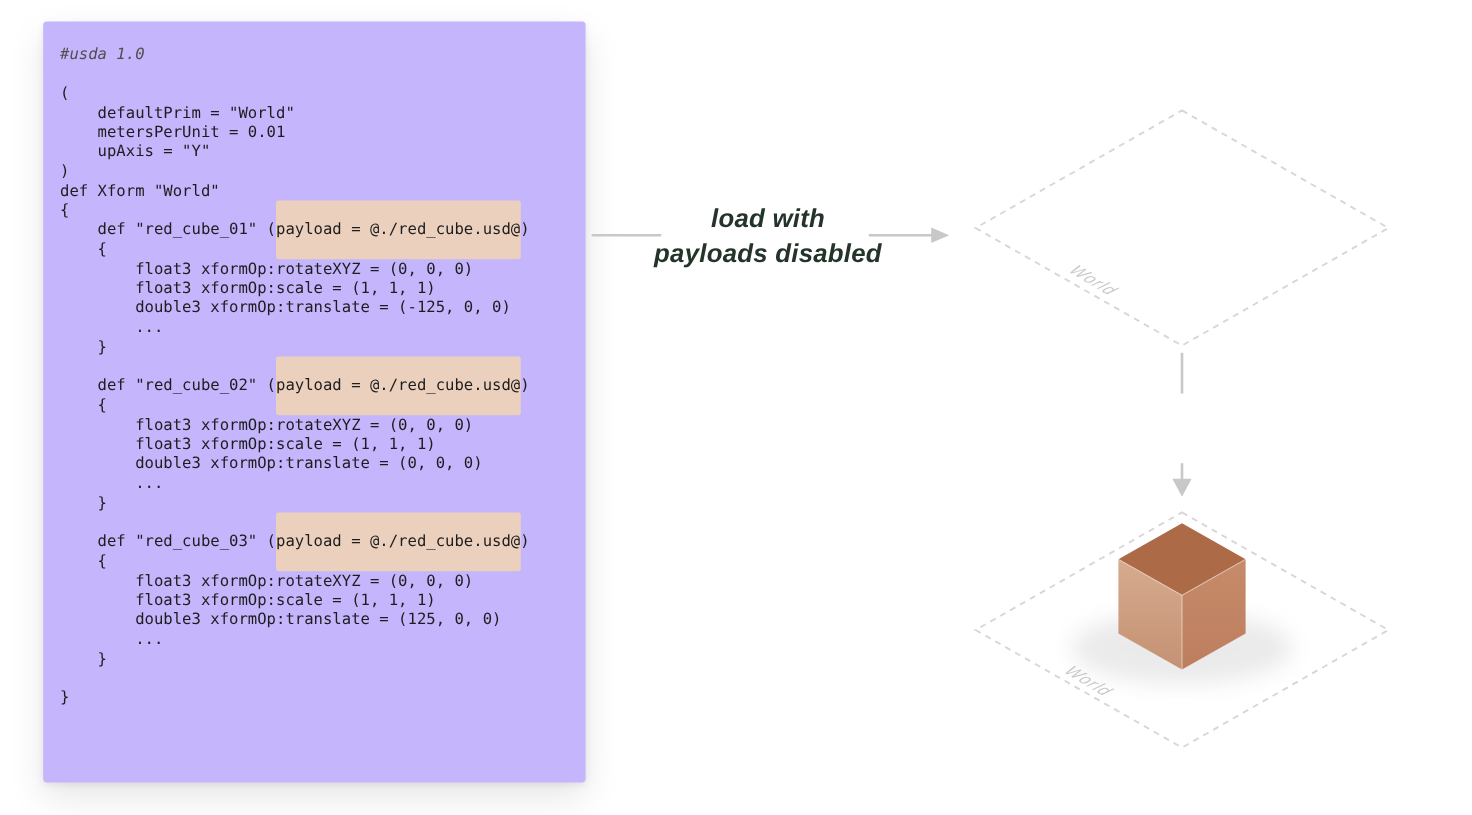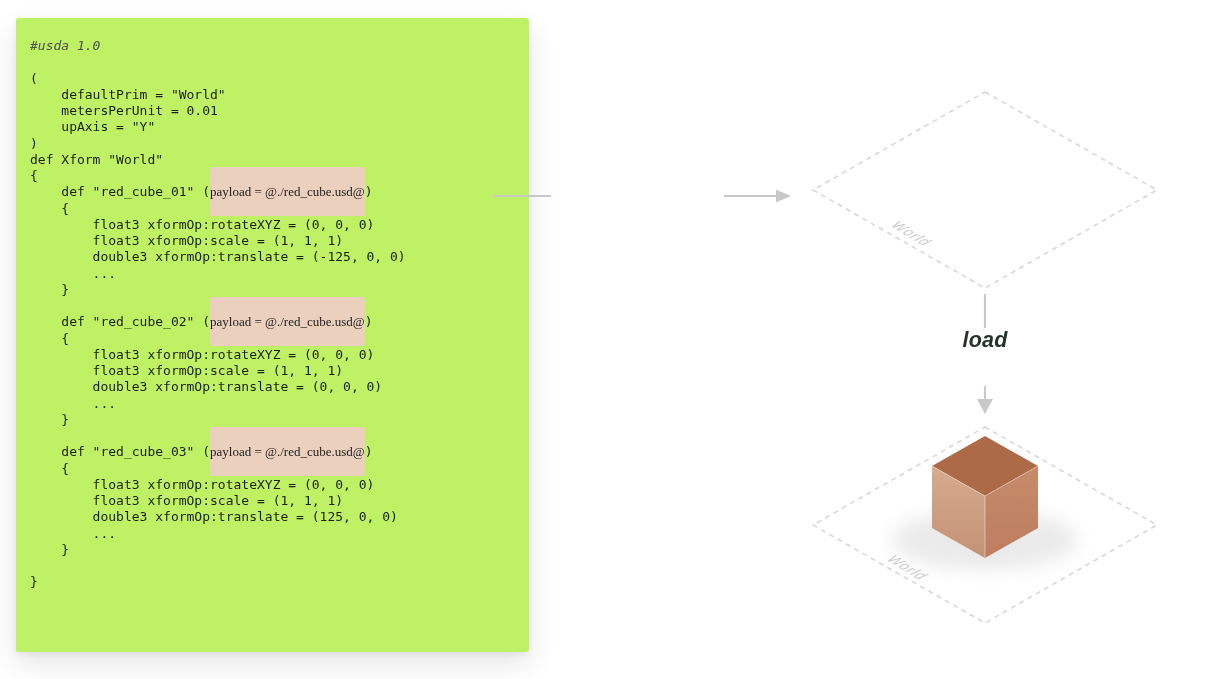--- a/index.html
+++ b/index.html
@@ -2,32 +2,32 @@
 <html><head>
 <meta charset="utf-8">
 <title>USD Payloads Diagram</title>
 <style>
   html,body{margin:0;padding:0;background:#ffffff;}
   .canvas{
     position:relative;width:1227px;height:679px;background:#ffffff;
     overflow:hidden;font-family:"Liberation Sans",sans-serif;
   }
   .code-panel{
-    position:absolute;left:16px;top:18px;width:513px;height:634px;
-    background:#bef264;border-radius:3px;box-sizing:border-box;
+    position:absolute;left:36px;top:18px;width:452px;height:634px;
+    background:#c4b5fd;border-radius:3px;box-sizing:border-box;
     padding:20px 8px 0 14px;
     box-shadow:0 2px 6px rgba(0,0,0,0.07),0 12px 30px rgba(0,0,0,0.10);
   }
   .code{
     font-family:"DejaVu Sans Mono","Liberation Mono",monospace;
     font-size:13px;line-height:16.25px;color:#1d1d1d;white-space:pre;
   }
   .code-line{min-height:16.25px;}
   .code-line.comment{font-style:italic;color:#4f4f4f;}
-  .hl{background:#ebd0be;border-radius:2px;padding:17px 0;font-family:Liberation Serif, serif;}
+  .hl{background:#ebd0be;border-radius:2px;padding:17px 0;}
   .flow-label{
     position:absolute;font-style:italic;font-weight:600;font-size:21.5px;
     line-height:29px;color:#24342a;text-align:center;letter-spacing:0.2px;
   }
   .flow-label span{display:block;}
   .label-right{left:510px;top:168px;width:260px;}
   .label-down{left:855px;top:326px;width:260px;}
   .overlay{position:absolute;left:0;top:0;pointer-events:none;}
   .world-text{
     font-family:"Liberation Sans",sans-serif;font-style:italic;
@@ -81,17 +81,20 @@
       <polygon points="985,436 1038,466 985,496 932,466" fill="#AC6A47"></polygon>
       <polygon points="932,466 985,496 985,558 932,528" fill="url(#gradLeft)"></polygon>
       <polygon points="985,496 1038,466 1038,528 985,558" fill="url(#gradRight)"></polygon>
       <polyline points="932,466 985,496 1038,466" fill="none" stroke="rgba(255,255,255,0.35)" stroke-width="1"></polyline>
       <line x1="985" y1="496" x2="985" y2="558" stroke="rgba(255,255,255,0.45)" stroke-width="1"></line>
     </g>
 
     <text class="world-text" transform="translate(886 560) rotate(31) skewX(-25)" style="fill: rgb(201, 201, 201);">World</text>
   </svg>
 
+  <div class="flow-label label-right" style="color: rgb(36, 52, 42);">
+    <span>load with</span>
+    <span>payloads disabled</span>
+  </div>
   <div class="flow-label label-down" style="color: rgb(36, 52, 42);">
-    <span>load</span>
   </div>
 
 </div>
 
 </body></html>

